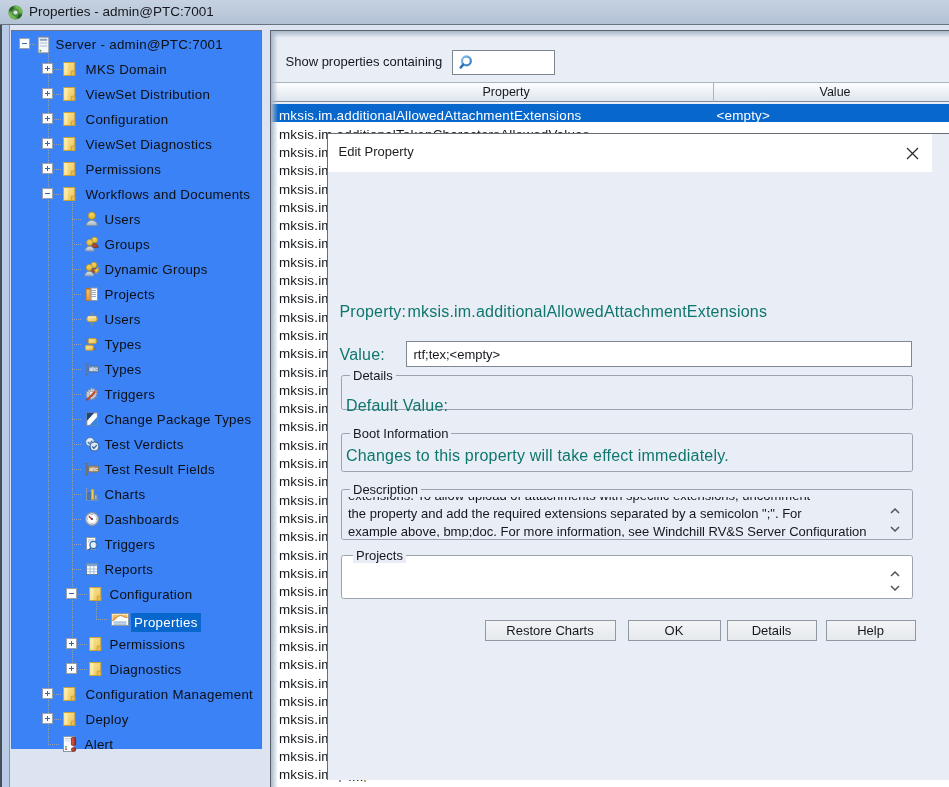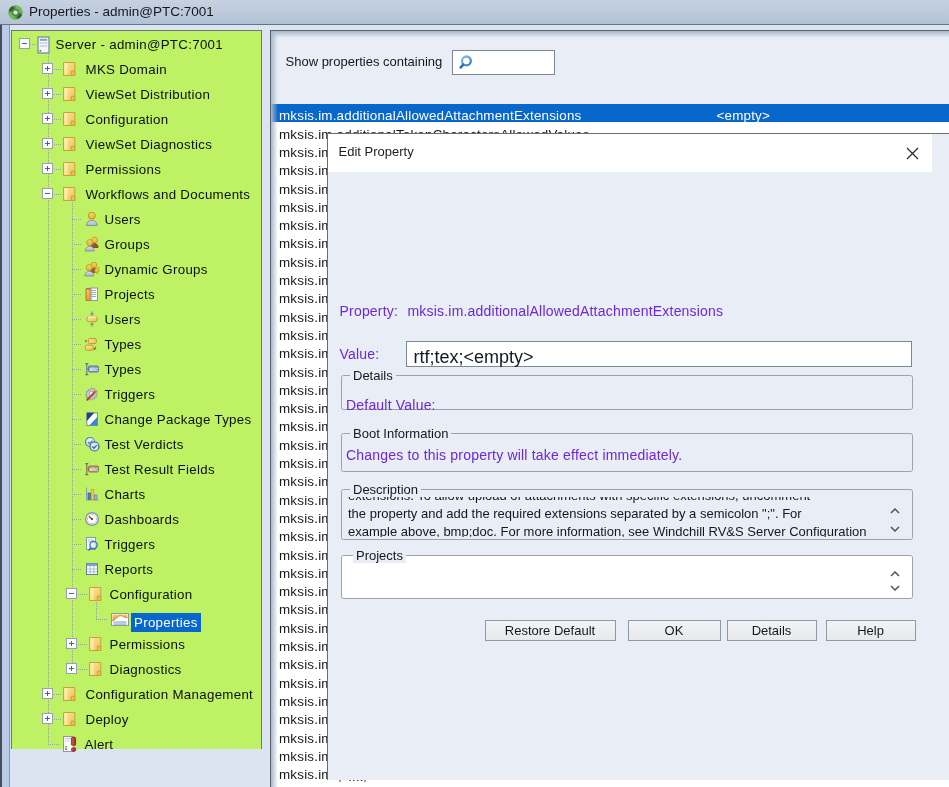--- a/index.html
+++ b/index.html
@@ -1,41 +1,41 @@
 <!DOCTYPE html>
 <html><head><meta charset="utf-8"><title>Properties - admin@PTC:7001</title><style>
 *{margin:0;padding:0;box-sizing:border-box}
 html,body{width:949px;height:787px;overflow:hidden}
 body{position:relative;font-family:"Liberation Sans",sans-serif;background:#dbe4f0;-webkit-font-smoothing:antialiased}
 .abs{position:absolute}
 #titlebar{left:0;top:0;width:949px;height:25px;background:linear-gradient(#c6d2e1,#b2c2d6);border-bottom:1px solid #67737f}
 #titletxt{position:absolute;left:29px;top:4px;font-size:13.5px;color:#15181c}
 #ledge{left:0;top:25px;width:1.5px;height:762px;background:#474e56}
 #lstrip{left:1.5px;top:25px;width:8.5px;height:762px;background:#b9cbe7;border-right:1px solid #8b95a1}
-#tree{left:11px;top:30px;width:251px;height:719px;background:#bef264;border:1.5px solid #6b7682;border-bottom:none}
+#tree{left:11px;top:30px;width:251px;height:719px;background:#3b82f6;border:1.5px solid #6b7682;border-bottom:none}
 #rpanel{left:270px;top:30px;width:679px;height:757px;background:#e9eef6;border-left:1.5px solid #59626e;border-top:1.5px solid #59626e}
 #bevL{position:absolute;left:0;top:0;width:6.5px;height:757px;background:linear-gradient(to right,#a9b8c9,rgba(233,238,246,0));z-index:6}
 #bevT{position:absolute;left:0;top:0;width:678px;height:6.5px;background:linear-gradient(to bottom,#a9b8c9,rgba(233,238,246,0));z-index:6}
 #thead{position:absolute;left:0;top:50.5px;width:678px;height:20.5px;background:linear-gradient(#fdfdfe,#dfe6ef);border-bottom:1.5px solid #808b99;border-top:1px solid #aab3bf;color:#15181c;font-size:12.5px}
 #rows{position:absolute;left:0;top:73px;width:678px;height:684px;background:#fff}
 .trow{position:absolute;left:0;width:678px;height:18.3px;font-size:13.4px;letter-spacing:.2px;color:#15181c;padding:4.2px 0 0 8px;white-space:nowrap;overflow:hidden}
 .sel{background:#0767cd;color:#fff}
 .tn{position:absolute;white-space:nowrap;font-size:13.3px;letter-spacing:.3px;color:#0c0f13}
 .ticon{position:absolute;width:20px;height:16px}
 .box{position:absolute;width:11px;height:11px;background:#fcfdfe;border:1px solid #99a1ac}
 .box i{position:absolute;left:2px;top:3.8px;width:5px;height:1.6px;background:#44619e}
 .box.p i:after{content:"";position:absolute;left:1.7px;top:-1.7px;width:1.6px;height:5px;background:#44619e}
 .dv{position:absolute;width:1px;background-image:repeating-linear-gradient(to bottom,#98a1ab 0 1px,transparent 1px 2px)}
 .dh{position:absolute;height:1px;background-image:repeating-linear-gradient(to right,#98a1ab 0 1px,transparent 1px 2px)}
 #dlg{left:327px;top:133px;width:704px;height:647px;background:#e8edf6;border:1.5px solid #676e76;border-bottom:none}
 #dtitle{position:absolute;left:0;top:0;width:604px;height:38px;background:#fff}
 #dtitle span{position:absolute;left:10.5px;top:10px;font-size:13px;color:#1a1d21}
 .grp{position:absolute;left:13px;width:572px;border:1px solid #9ba3ad;border-radius:2.5px}
 .glab{position:absolute;left:8px;top:-7px;font-size:13px;color:#15181c;background:#e8edf6;padding:0 3px;line-height:14px}
-.gtxt{position:absolute;left:4px;font-size:14px;letter-spacing:.2px;color:#6d28d9;white-space:nowrap}
+.gtxt{position:absolute;left:4px;font-size:16px;letter-spacing:.2px;color:#0f766e;white-space:nowrap}
 .btn{position:absolute;top:485.5px;height:21.5px;background:linear-gradient(#f2f4f6,#e6e9ed);border:1px solid #8f98a3;font-size:13px;color:#15181c;text-align:center;line-height:20px}
 .chev{position:absolute;width:10px;height:6px}
 label,span,div{cursor:default}
 </style></head><body>
 <svg width="0" height="0" style="position:absolute">
     <defs>
 <linearGradient id="gfold" x1="0" y1="0" x2="1" y2="1">
         <stop offset="0" stop-color="#fbe89c"></stop>
         <stop offset="1" stop-color="#edc254"></stop>
       </linearGradient>
@@ -341,20 +341,25 @@
 </div>
 <div id="rpanel" class="abs">
 <div id="bevL"></div>
     <div id="bevT"></div>
 <span style="position:absolute;left:14.5px;top:22.5px;font-size:13px;color:#15181c">Show properties containing</span>
 <div style="position:absolute;left:180.5px;top:18.5px;width:103px;height:25px;background:#fff;border:1.5px solid #7c8794">
       <svg style="position:absolute;left:4px;top:3px" width="18" height="18" viewBox="0 0 18 18">
         <circle cx="9.4" cy="6.9" r="4.4" fill="none" stroke="url(#gloupe)" stroke-width="2.3"></circle>
         <path d="M6.2 10.6L3.6 13.6" stroke="#2f6db4" stroke-width="2.4" stroke-linecap="round"></path>
       </svg>
+    </div>
+<div id="thead">
+      <span style="position:absolute;left:211.5px;top:2.5px">Property</span>
+      <span style="position:absolute;left:548.5px;top:2.5px">Value</span>
+      <div style="position:absolute;left:441.5px;top:0;width:1px;height:19px;background:#aab3bf"></div>
     </div>
 <div id="rows">
 <div class="trow sel" style="top:0.2px">mksis.im.additionalAllowedAttachmentExtensions<span style="position:absolute;left:445.5px">&lt;empty&gt;</span></div>
 <div class="trow" style="top:18.5px">mksis.im.additionalTokenCharactersAllowedValues</div>
 <div class="trow" style="top:36.8px">mksis.im.allowAdminApplyTriggers</div>
 <div class="trow" style="top:55.1px">mksis.im.allowDelimInTokens</div>
 <div class="trow" style="top:73.4px">mksis.im.allowEditingOfLockedFields</div>
 <div class="trow" style="top:91.7px">mksis.im.attachmentTempDir</div>
 <div class="trow" style="top:110.0px">mksis.im.branchEnabled</div>
 <div class="trow" style="top:128.3px">mksis.im.changePackageReviewEnabled</div>
@@ -393,21 +398,21 @@
 <div id="dtitle">
       <span>Edit Property</span>
     </div>
 <svg style="position:absolute;left:577.5px;top:12.5px" width="13" height="13" viewBox="0 0 13 13">
       <path d="M1 1L12 12M12 1L1 12" stroke="#2b2e32" stroke-width="1.3"></path>
     </svg>
 <span class="gtxt" style="left:11.5px;top:169.3px">Property:</span>
 <span class="gtxt" style="left:79.5px;top:169.3px">mksis.im.additionalAllowedAttachmentExtensions</span>
 <span class="gtxt" style="left:11.5px;top:211.5px">Value:</span>
 <div style="position:absolute;left:77.5px;top:206.5px;width:506px;height:26px;background:#fff;border:1px solid #7c8894">
-      <span style="position:absolute;left:7px;top:5px;font-size:18px;color:#15181c">rtf;tex;&lt;empty&gt;</span>
+      <span style="position:absolute;left:7px;top:5px;font-size:13px;color:#15181c">rtf;tex;&lt;empty&gt;</span>
     </div>
 <div class="grp" style="top:240.5px;height:35px">
       <span class="glab">Details</span>
       <span class="gtxt" style="top:21px">Default Value:</span>
     </div>
 <div class="grp" style="top:298.5px;height:39px">
       <span class="glab">Boot Information</span>
       <span class="gtxt" style="top:13.5px">Changes to this property will take effect immediately.</span>
     </div>
 <div class="grp" style="top:354.5px;height:51px">
@@ -424,18 +429,18 @@
     </div>
 <div class="grp" style="top:420.5px;height:44px;background:#fff">
       <span class="glab" style="left:11px">Projects</span>
       <svg class="chev" style="left:548px;top:15px" viewBox="0 0 10 6">
         <path d="M1 5L5 1L9 5" fill="none" stroke="#4e565e" stroke-width="1.5"></path>
       </svg>
       <svg class="chev" style="left:548px;top:29.5px" viewBox="0 0 10 6">
         <path d="M1 1L5 5L9 1" fill="none" stroke="#4e565e" stroke-width="1.5"></path>
       </svg>
     </div>
-<div class="btn" style="left:156.5px;width:131px">Restore Default</div>
+<div class="btn" style="left:156.5px;width:131px">Restore Charts</div>
 <div class="btn" style="left:299.5px;width:93px">OK</div>
 <div class="btn" style="left:398.5px;width:90px">Details</div>
 <div class="btn" style="left:497.5px;width:90px">Help</div>
 </div>
 <div class="abs" style="left:339px;top:780px;width:2px;height:2px;background:#9297b5"></div>
 <div class="abs" style="left:364px;top:780px;width:2px;height:2px;background:#c0a070"></div>
 </body></html>

